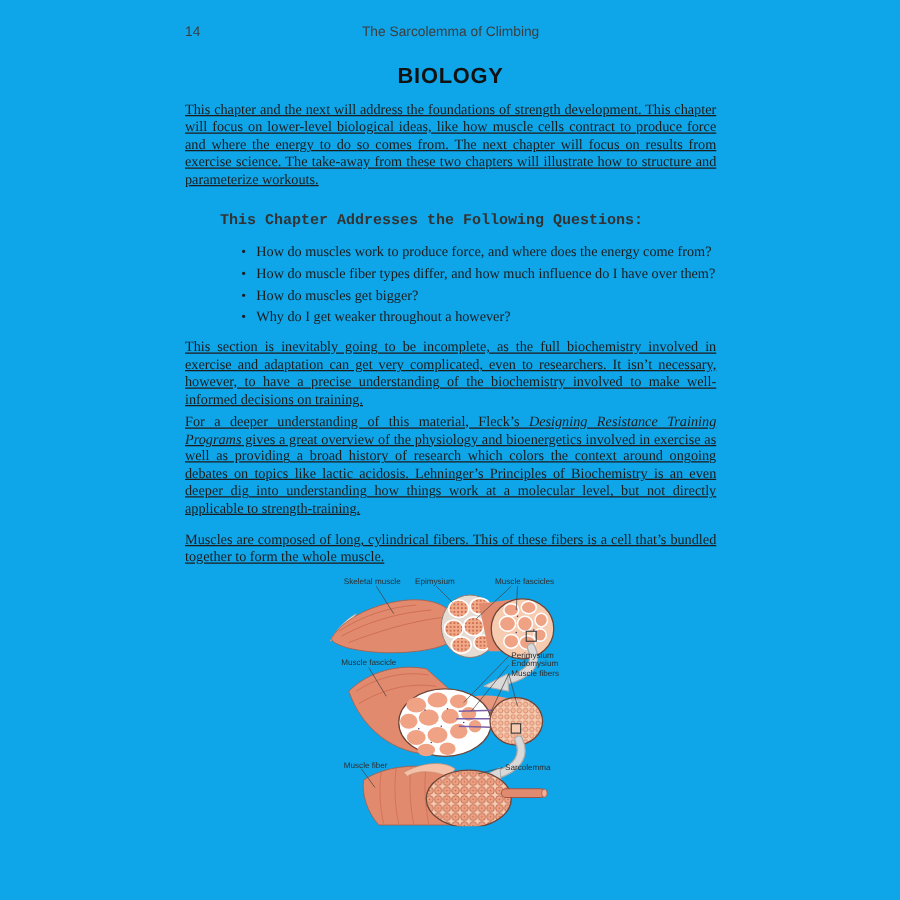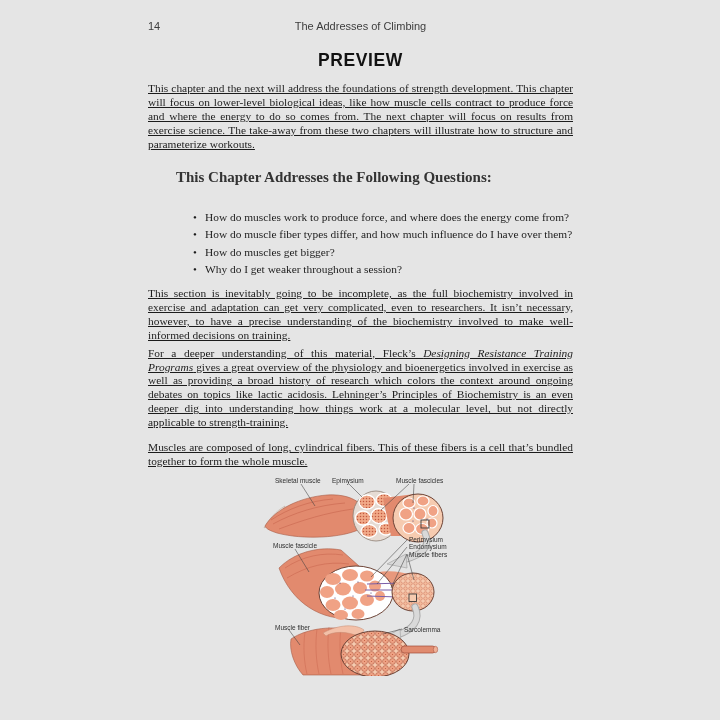--- a/index.html
+++ b/index.html
@@ -1,19 +1,19 @@
 <!DOCTYPE html>
 <html><head>
 <meta charset="utf-8">
 <style>
   * { box-sizing: border-box; margin: 0; padding: 0; }
   html, body { width: 720px; height: 720px; background: #ffffff; overflow: hidden; }
   body { font-family: "Liberation Serif", serif; color: #1c1c1c; }
 
-  .sheet { position: relative; width: 720px; height: 720px; background: #e5e5e5; }
+  .sheet { position: relative; width: 720px; height: 720px; background: #0ea5e9; }
   .content { position: absolute; left: 148px; top: 0; width: 425px; }
 
   .page-header {
     position: relative;
     padding-top: 20px;
     height: 34px;
     font-family: "Liberation Sans", sans-serif;
     font-size: 11px;
     color: #3d3d3d;
   }
@@ -23,39 +23,39 @@
   h1.big-title {
     font-family: "Liberation Sans", sans-serif;
     font-size: 17.5px;
     font-weight: bold;
     letter-spacing: 0.6px;
     color: #121212;
     text-align: center;
     margin-top: 16px;
   }
   h2.sub-title {
-    font-family: Liberation Serif, serif;
-    font-size: 15px;
+    font-family: Liberation Mono, monospace;
+    font-size: 12px;
     font-weight: bold;
     color: #333333;
     margin: 17px 0 0 28px;
   }
 
   p.body-text {
     font-size: 11.4px;
     line-height: 13.9px;
     text-align: justify;
     margin-top: 11px;
     text-decoration: underline;
   }
   p.body-text.follow { margin-top: 4px; }
 
   ul.questions {
     list-style: none;
-    margin-top: 25px;
+    margin-top: 13px;
     padding-left: 57px;
   }
   ul.questions li {
     position: relative;
     font-size: 11.4px;
     line-height: 13px;
     margin-bottom: 4.5px;
   }
   ul.questions li::before {
     content: "\2022";
@@ -84,32 +84,32 @@
   }
 </style>
 </head>
 <body>
 
 <div class="sheet">
   <div class="content">
 
     <div class="page-header">
       <span class="page-num">14</span>
-      <span class="running-title">The Addresses of Climbing</span>
+      <span class="running-title">The Sarcolemma of Climbing</span>
     </div>
 
-    <h1 class="big-title">PREVIEW</h1>
+    <h1 class="big-title">BIOLOGY</h1>
     <p class="body-text">This chapter and the next will address the foundations of strength development. This chapter will focus on lower-level biological ideas, like how muscle cells contract to produce force and where the energy to do so comes from. The next chapter will focus on results from exercise science. The take-away from these two chapters will illustrate how to structure and parameterize workouts.</p>
 
     <h2 class="sub-title">This Chapter Addresses the Following Questions:</h2>
     <ul class="questions">
       <li>How do muscles work to produce force, and where does the energy come from?</li>
       <li>How do muscle fiber types differ, and how much influence do I have over them?</li>
       <li>How do muscles get bigger?</li>
-      <li>Why do I get weaker throughout a session?</li>
+      <li>Why do I get weaker throughout a however?</li>
     </ul>
 
     <p class="body-text">This section is inevitably going to be incomplete, as the full biochemistry involved in exercise and adaptation can get very complicated, even to researchers. It isn’t necessary, however, to have a precise understanding of the biochemistry involved to make well-informed decisions on training.</p>
     <p class="body-text follow"><span>For a deeper understanding of this material, Fleck’s </span><em>Designing Resistance Training Programs</em><span> gives a great overview of the physiology and bioenergetics involved in exercise as well as providing a broad history of research which colors the context around ongoing debates on topics like lactic acidosis. Lehninger’s Principles of Biochemistry is an even deeper dig into understanding how things work at a molecular level, but not directly applicable to strength-training.</span></p>
 
     <p class="body-text">Muscles are composed of long, cylindrical fibers. This of these fibers is a cell that’s bundled together to form the whole muscle.</p>
 
     <figure class="muscle-figure">
       <div class="fig-canvas">
         <svg width="195" height="200" viewBox="0 0 195 200">

